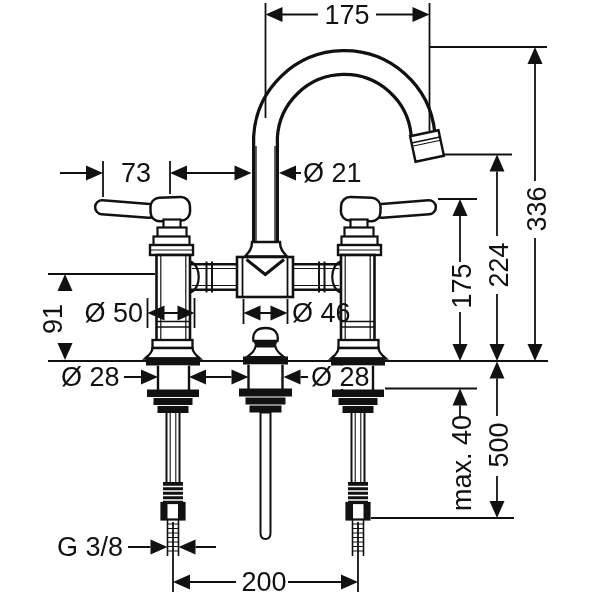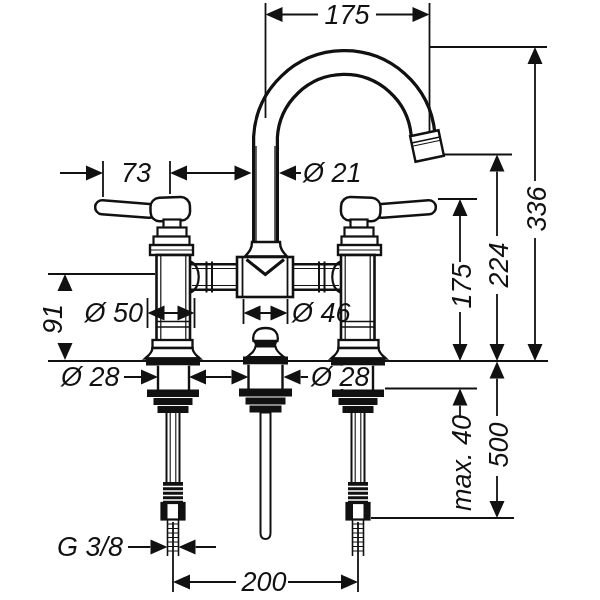--- a/index.html
+++ b/index.html
@@ -1,16 +1,16 @@
 <!DOCTYPE html>
 <html><head>
 <meta charset="utf-8">
 <style>
   html,body{margin:0;padding:0;background:#fff;}
-  #stage{width:484px;height:600px;background:#fff;font-family:"Liberation Sans",sans-serif;font-style:italic;}
+  #stage{width:484px;height:600px;background:#fff;font-family:"Liberation Sans",sans-serif;}
   text{font-family:"Liberation Sans",sans-serif;font-size:27px;fill:#111;}
 </style>
 </head>
 <body>
 
 <div id="stage">
 <svg width="600" height="600" viewBox="0 0 600 600">
 
   <g stroke="#111" fill="none">
 

